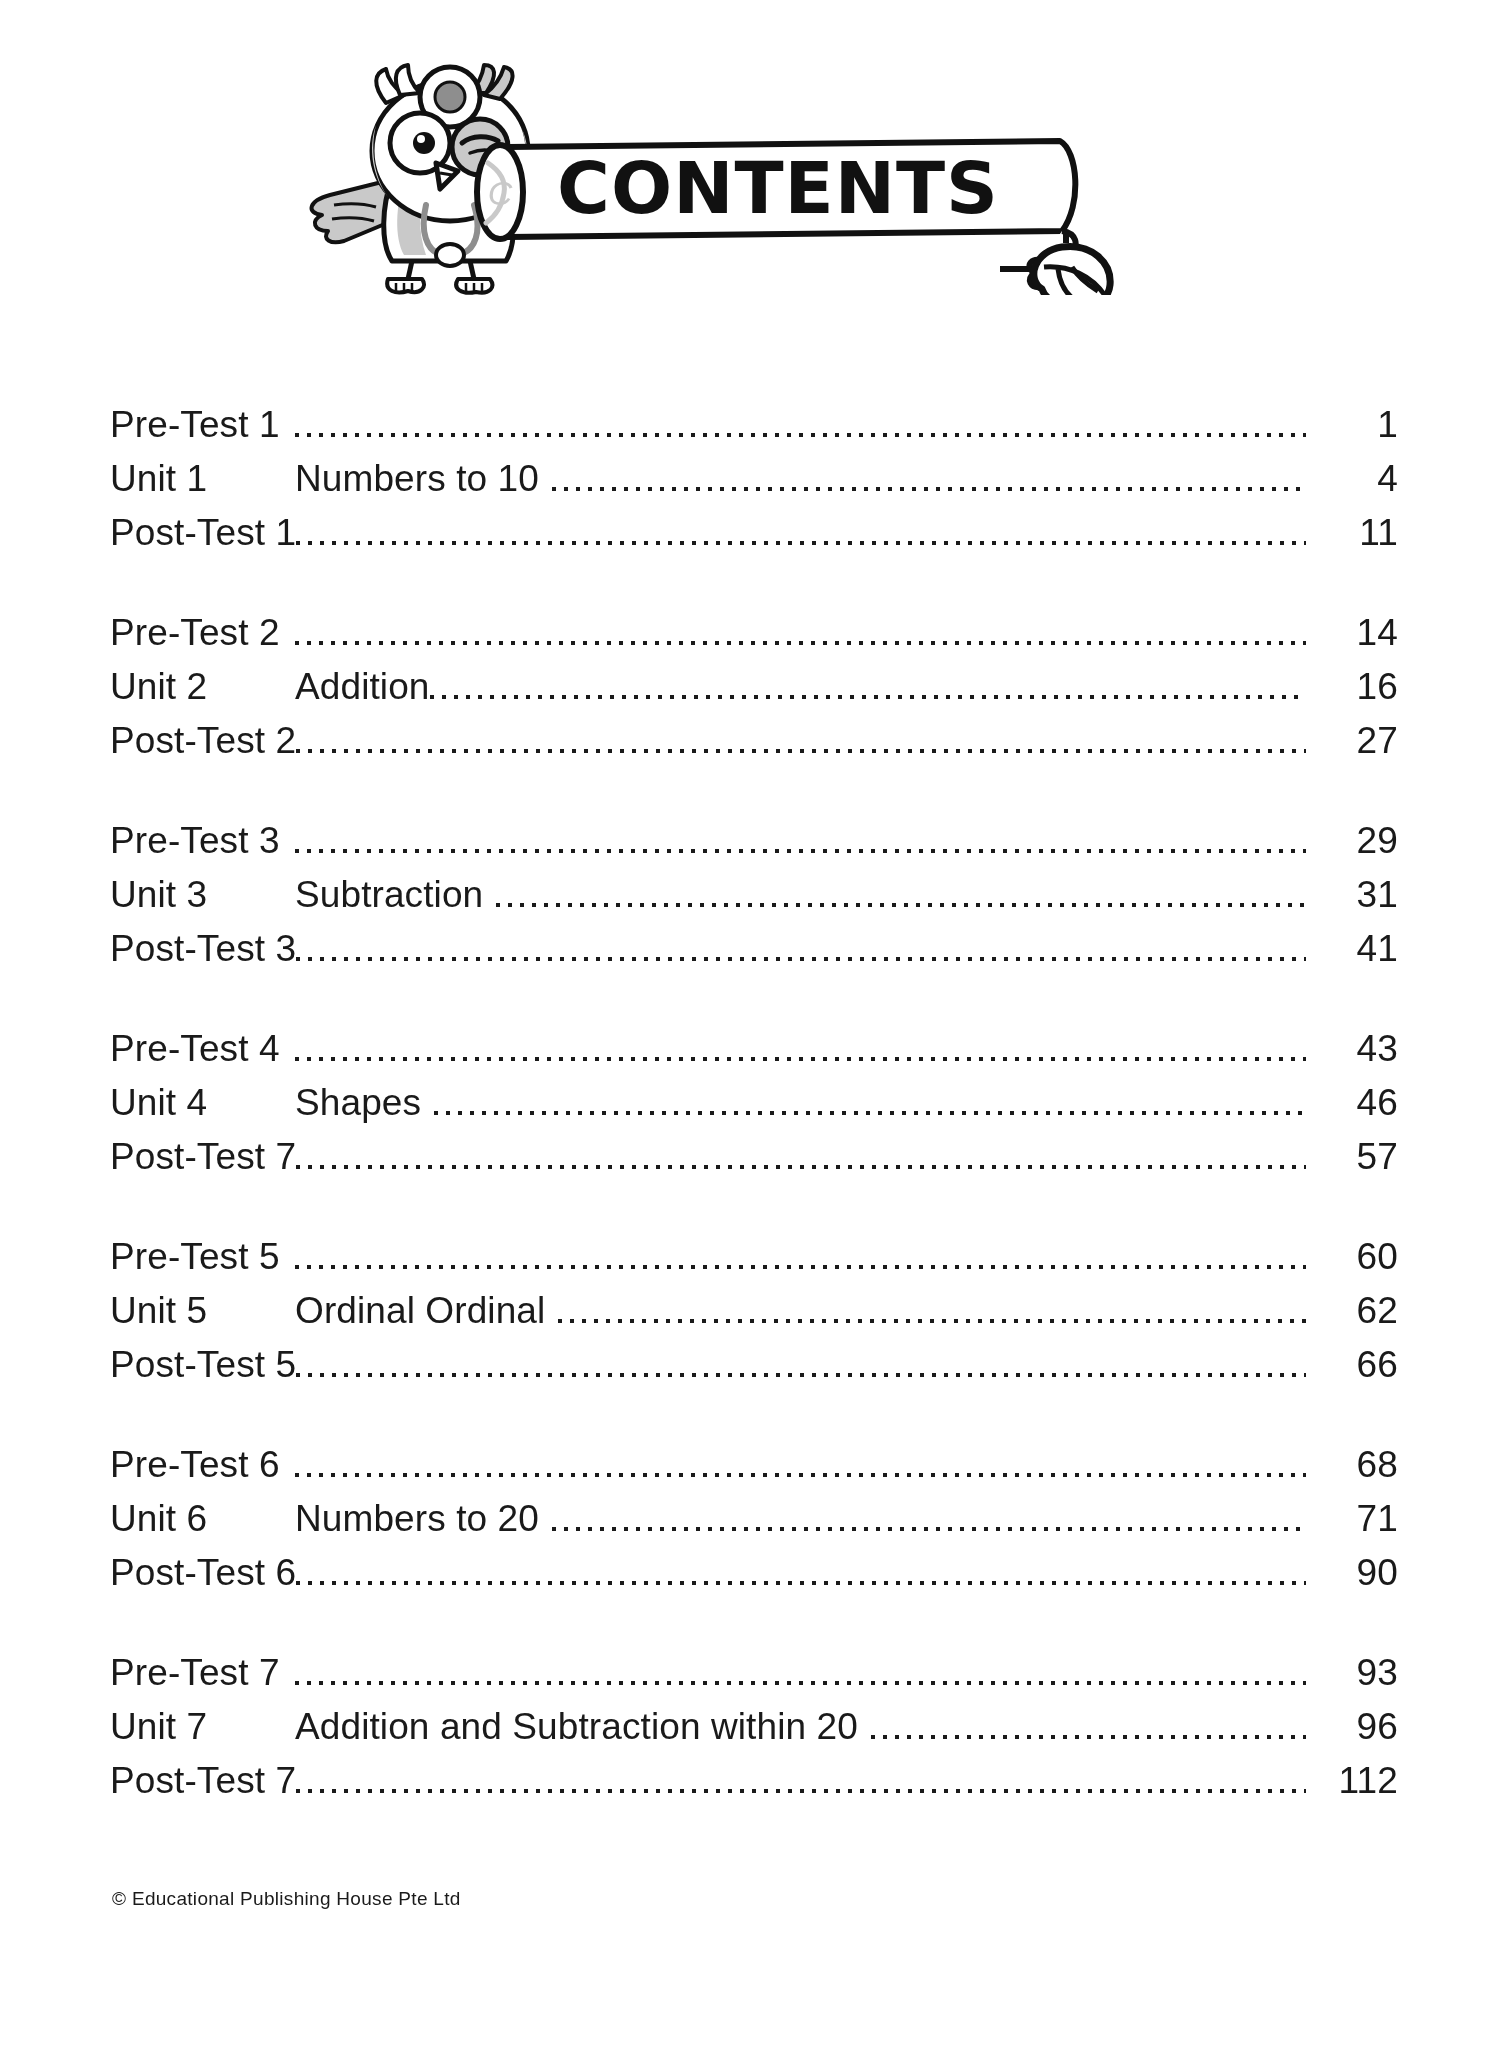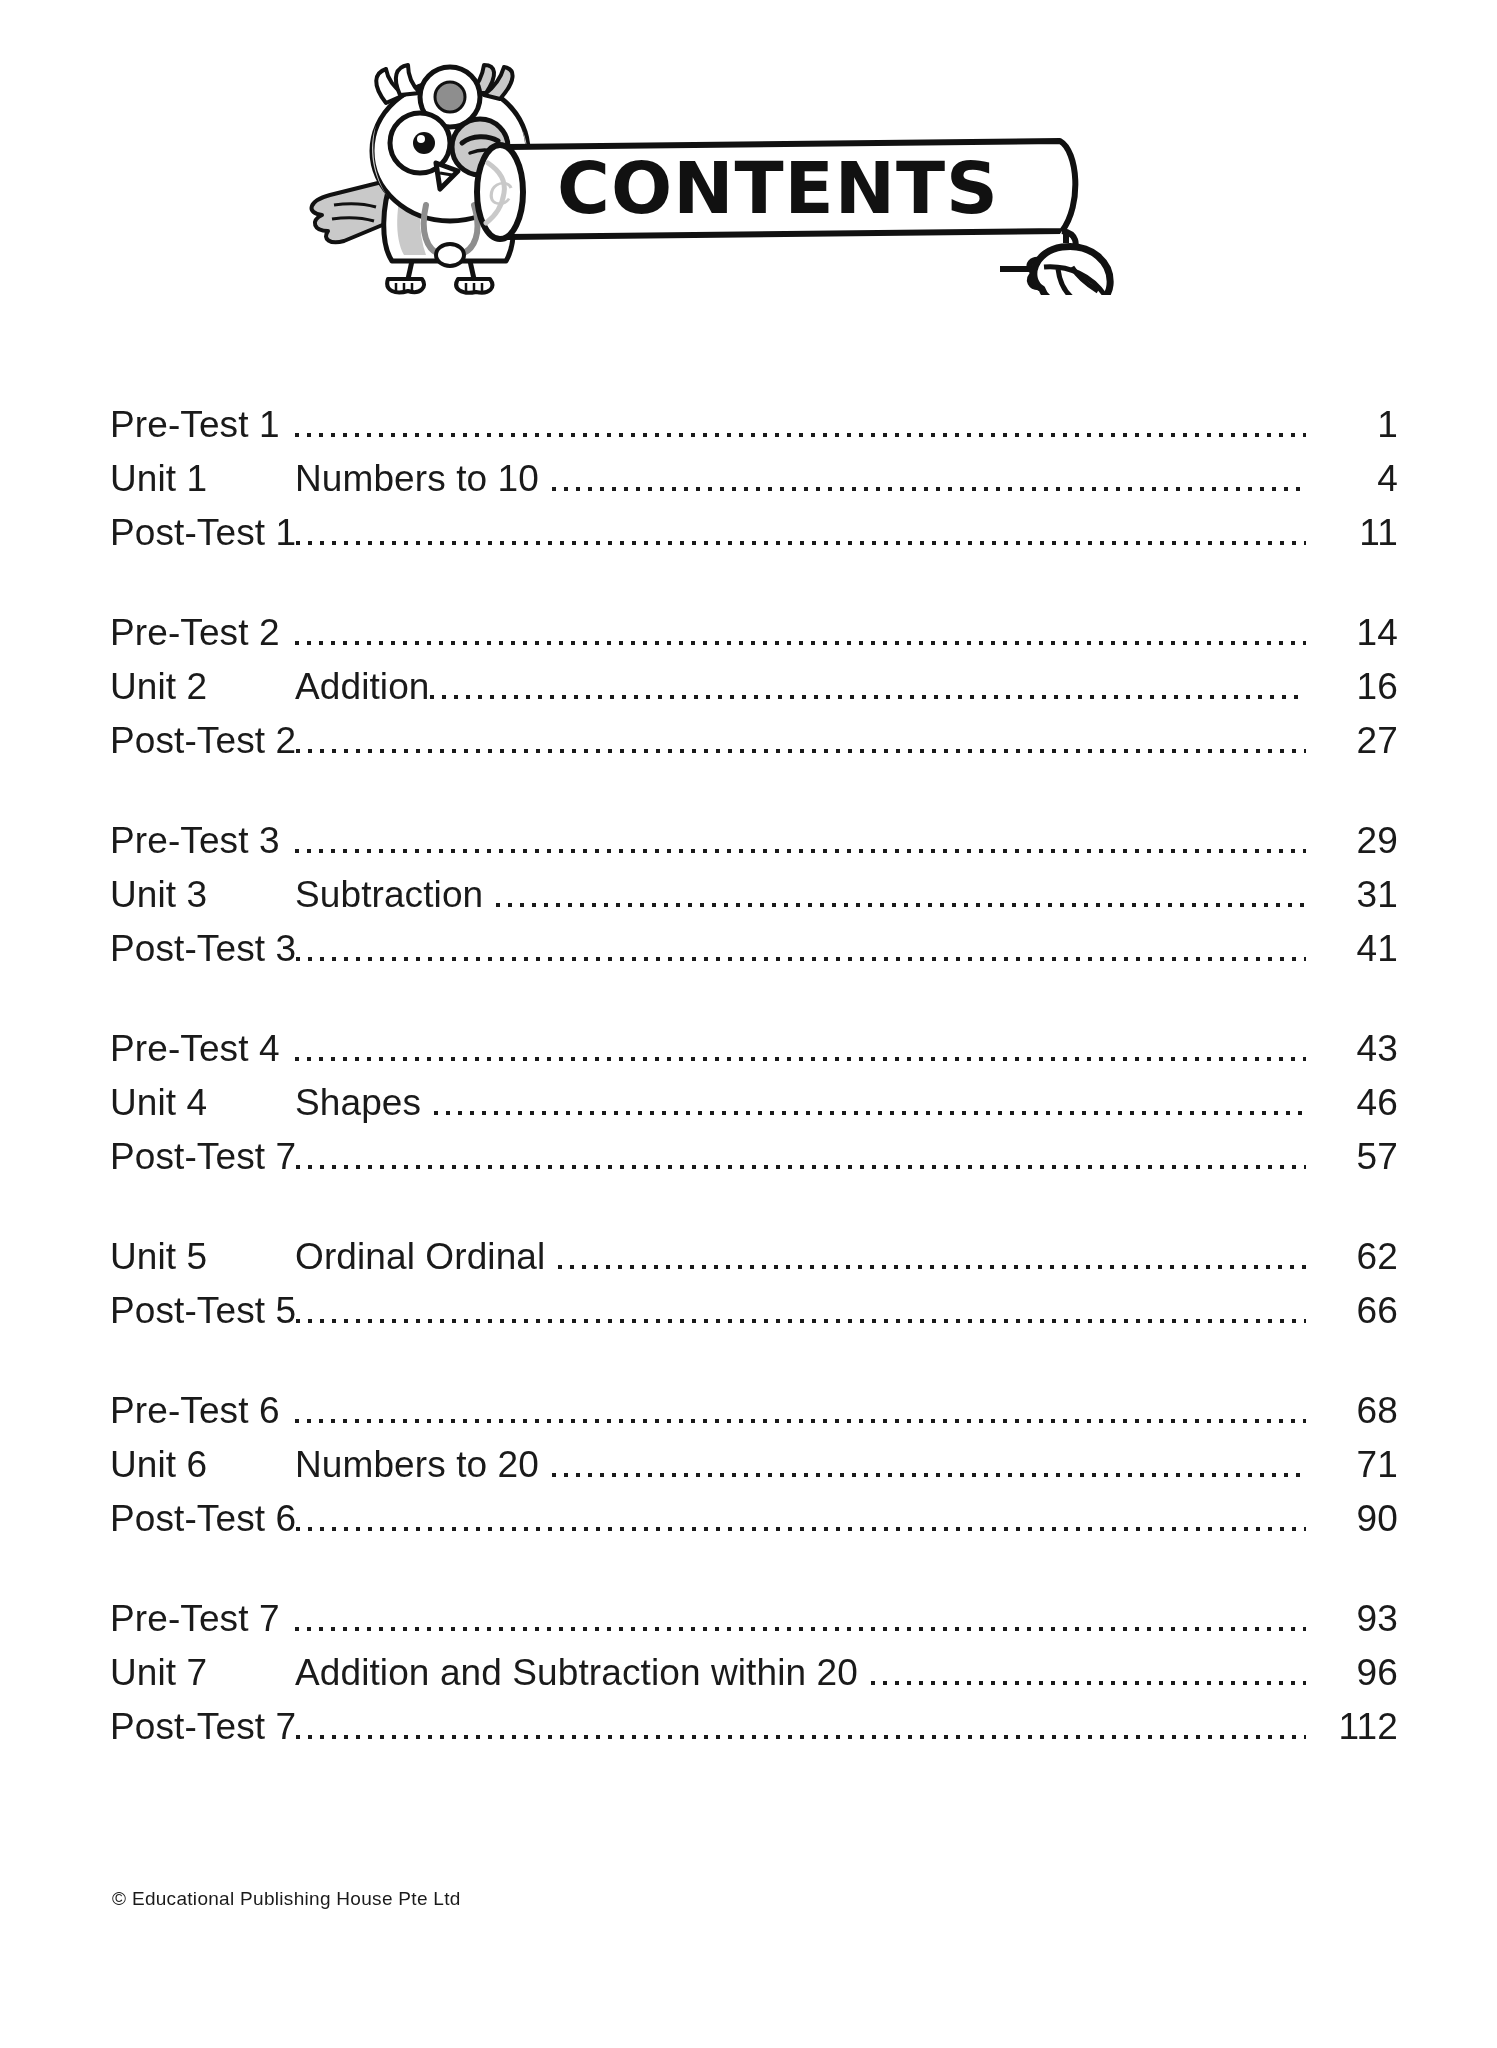--- a/index.html
+++ b/index.html
@@ -252,20 +252,26 @@
       <div class="toc-row">
         <span class="col-label">Post-Test 7</span>
         <span class="col-title"></span>
         <span class="leader"></span>
         <span class="col-page">57</span>
       </div>
     </div>
 
     <div class="toc-group">
       <div class="toc-row">
+        <span class="col-label">Pre-Test 5</span>
+        <span class="col-title"></span>
+        <span class="leader"></span>
+        <span class="col-page">60</span>
+      </div>
+      <div class="toc-row">
         <span class="col-label">Unit 5</span>
         <span class="col-title has-gap">Ordinal Ordinal</span>
         <span class="leader"></span>
         <span class="col-page">62</span>
       </div>
       <div class="toc-row">
         <span class="col-label">Post-Test 5</span>
         <span class="col-title"></span>
         <span class="leader"></span>
         <span class="col-page">66</span>

